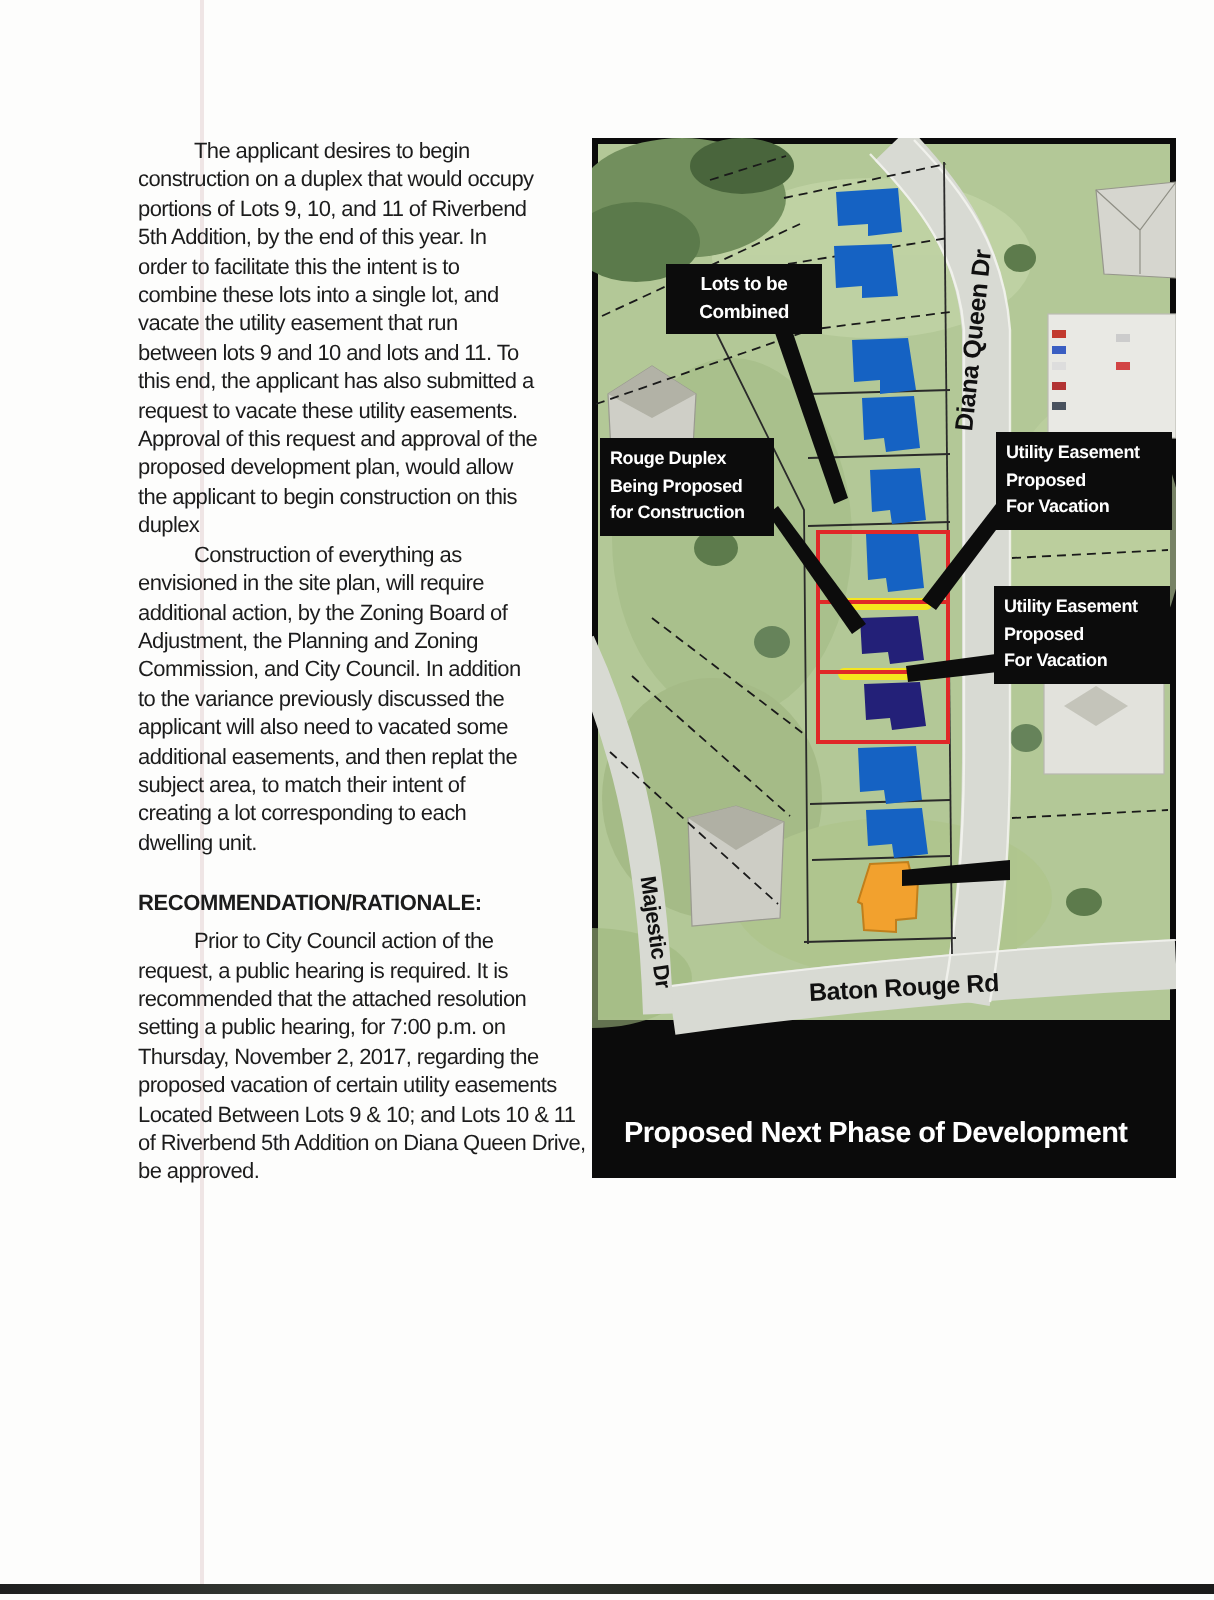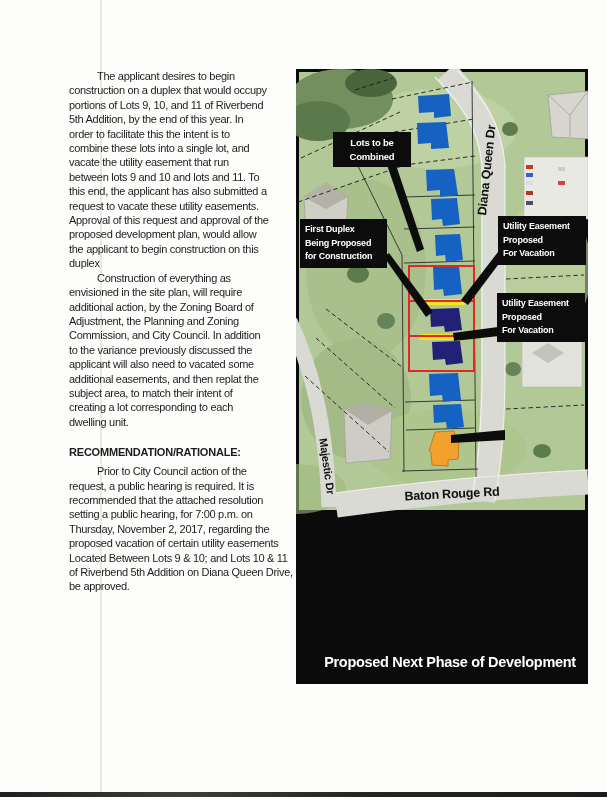--- a/index.html
+++ b/index.html
@@ -32,21 +32,21 @@
   .p2 { margin: 0 0 0; text-indent: 28px; }
   .doc-heading {
     margin: 16px 0 4px; font-size: 11px; line-height: 15px;
     font-weight: bold; letter-spacing: -0.2px;
   }
   .p3 { margin: 2px 0 0; text-indent: 28px; }
 
   
   figure.map {
     float: right;
-    width: 292px; height: 615px;
+    width: 292px; height: 520px;
     margin: 0 0 10px 2px;
     position: relative;
     background: #0b0b0b;
   }
   figure.map svg { position:absolute; left:0; top:0; }
   .callout {
     position:absolute;
     background:#0c0c0c; color:#ffffff;
     font-weight:bold; font-size:9px; line-height:13.5px;
     letter-spacing:-0.2px;
@@ -60,21 +60,21 @@
   }
   .street-diana { left:131px; top:94px; width:120px; text-align:center;
     font-size:12.5px; transform:rotate(-84deg); transform-origin:center; }
   .street-majestic { left:-17px; top:390px; width:96px; text-align:center;
     font-size:11px; transform:rotate(82deg); transform-origin:center; }
   .street-baton { left:103px; top:418px; width:106px; text-align:center;
     font-size:12.5px; transform:rotate(-3deg); }
   .banner {
     position:absolute; left:0; right:0; bottom:0; height:43px;
     background:#0b0b0b; color:#ffffff;
-    display:flex; align-items:center; justify-content:center;
+    display:flex; align-items:center; justify-content:flex-start;
     font-size:14.5px; font-weight:bold; letter-spacing:-0.3px;padding-left:16px;
   }
 </style>
 </head>
 <body>
 
 <div class="page">
   <div class="scan-vline"></div>
 
   <div class="content">
@@ -191,21 +191,21 @@
           <polygon points="91,96 99,93 128,180 121,183"></polygon>
           <polygon points="88,188 93,184 137,243 130,248"></polygon>
           <polygon points="202,183 208,188 172,236 165,231"></polygon>
           <polygon points="202,258 203,267 158,272 157,264"></polygon>
           <polygon points="209,361 209,371 155,374 155,366"></polygon>
         </g>
       </svg>
 
       <div class="callout center" style="left:37px; top:63px; width:78px;">Lots to be
 Combined</div>
-      <div class="callout" style="left:4px; top:150px; width:87px;">First Duplex
+      <div class="callout" style="left:4px; top:150px; width:87px;">Rouge Duplex
 Being Proposed
 for Construction</div>
       <div class="callout" style="left:202px; top:147px; width:88px;">Utility Easement
 Proposed
 For Vacation</div>
       <div class="callout" style="left:201px; top:224px; width:88px;">Utility Easement
 Proposed
 For Vacation</div>
 
       <div class="street street-diana">Diana Queen Dr</div>

